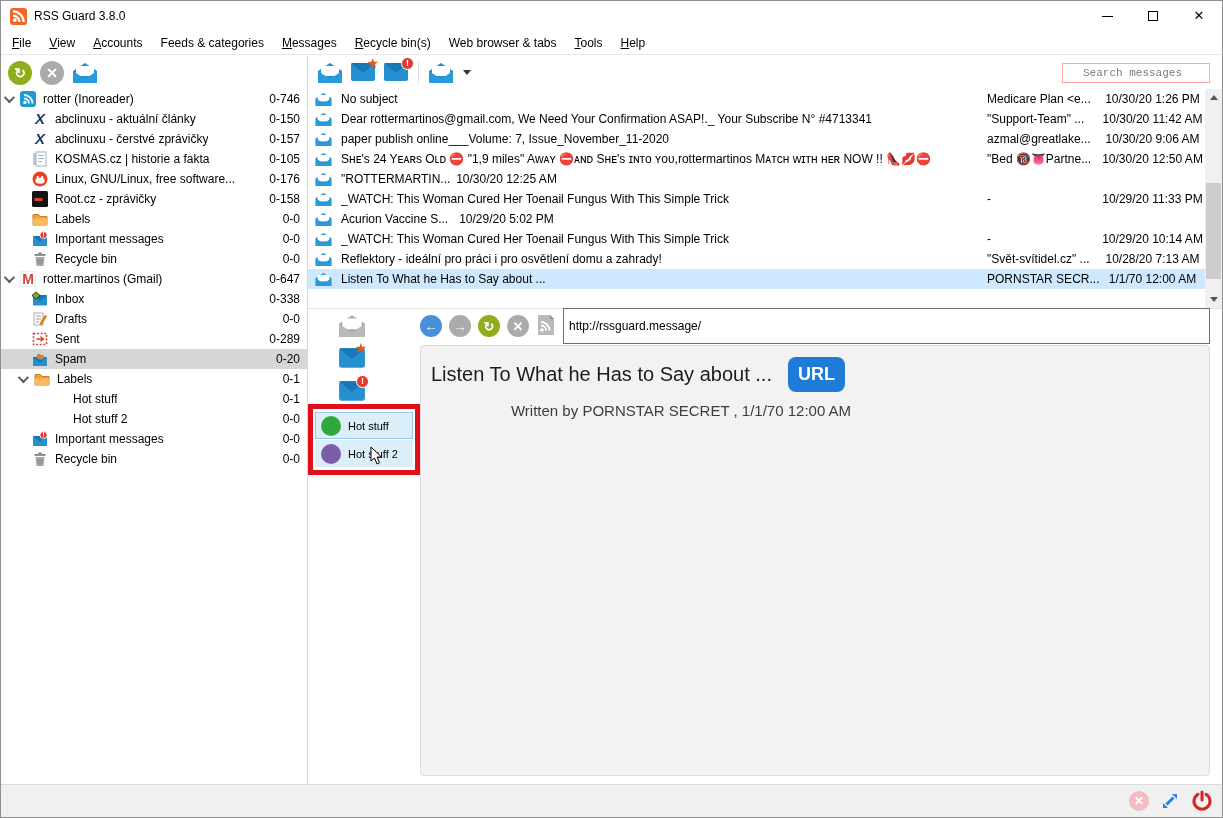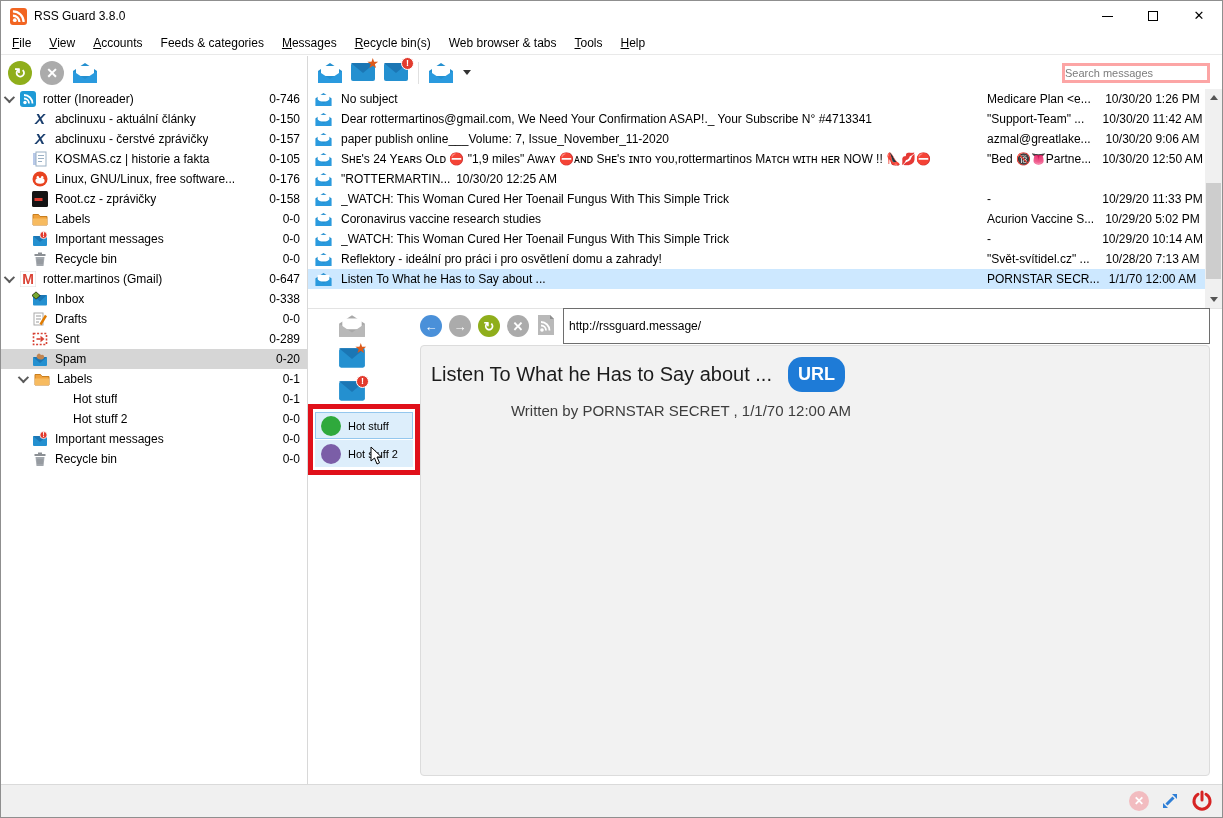--- a/index.html
+++ b/index.html
@@ -39,22 +39,22 @@
   .pink { background:#f2bcc0; }
 
   .list-toolbar { height:33px; display:flex; align-items:center; gap:7px; padding:0 12px 0 9px; }
   .envelope { position:relative; width:26px; height:22px; flex:0 0 26px;}
   .badge-star { position:absolute; top:-6px; right:-3px; color:#dd5a1b; font-size:14px; line-height:14px; }
   .badge-excl { position:absolute; top:-5px; right:-5px; width:13px; height:13px; background:#e23b2e; border:1px solid #fff;
                 border-radius:50%; color:#fff; font-size:9px; font-weight:bold; text-align:center; line-height:11px; }
   .caret-down { width:0; height:0; border-left:4px solid transparent; border-right:4px solid transparent; border-top:5px solid #333; margin-left:2px;}
   .vsep { width:1px; height:22px; background:#e0e0e0; margin:0 2px; }
   .spacer { flex:1; }
-  .search-input { width:148px; height:20px; border:3px solid #fca5a5; font-size:11px; padding:0 0;
-                  font-family:Liberation Sans, sans-serif; color:#333; }
+  .search-input { width:148px; height:20px; border:1px solid #fca5a5; font-size:11px; padding:0 20px;
+                  font-family:Liberation Mono, monospace; color:#333; }
   .search-input::placeholder { color:#7c7c7c; }
 
   
   .tree { flex:1; overflow:hidden; }
   .tree-row { height:20px; display:flex; align-items:center; padding-right:7px; white-space:nowrap; }
   .tree-row.sel { background:#d6d6d6; }
   .lvl0 { padding-left:3px; }
   .lvl1 { padding-left:31px; }
   .lvl1c { padding-left:17px; }
   .lvl2 { padding-left:49px; }
@@ -91,21 +91,21 @@
   .preview { flex:1; position:relative; }
   .pv-icons { position:absolute; left:30px; top:5px; display:flex; flex-direction:column; gap:7px; }
   .browser-row { position:absolute; left:112px; right:12px; top:5px; height:24px; display:flex; align-items:center; gap:7px; }
   .nav-btn { width:22px; height:22px; border-radius:50%; color:#fff; display:flex; align-items:center; justify-content:center;
              font-size:13px; font-weight:bold; flex:0 0 22px;}
   .url-input { flex:1; height:36px; border:1px solid #6e6e6e; font-size:12px; padding:0 5px; font-family:"Liberation Sans",sans-serif; }
   .content-box { position:absolute; left:112px; right:12px; top:36px; bottom:8px; background:#f2f2f2;
                  border:1px solid #dcdcdc; border-radius:4px; overflow:hidden; }
   .msg-title-row { display:flex; align-items:center; gap:16px; padding:11px 10px 8px 10px; }
   .msg-title { font-size:20px; color:#1c1c1c; }
-  .url-btn { background:#1e7bd7; color:#fff; font-size:18px; font-weight:bold; padding:7px 10px; border-radius:14px; border:none;
+  .url-btn { background:#1e7bd7; color:#fff; font-size:18px; font-weight:bold; padding:7px 10px; border-radius:8px; border:none;
              font-family:"Liberation Sans",sans-serif; }
   .written-by { width:66%; text-align:center; font-size:15px; color:#3d3d3d; margin-top:2px; }
 
   
   .label-popup { position:absolute; left:0; top:95px; width:112px; border:5px solid #e0101a; background:#fff; padding:2px; z-index:5; }
   .label-row { height:27px; display:flex; align-items:center; gap:7px; background:#ddeefb; padding-left:5px; margin:1px 0; border:1px solid transparent; }
   .label-row.first { border:1px solid #94c7ee; }
   .lp-dot { width:20px; height:20px; border-radius:50%; flex:0 0 20px; }
   .lp-text { font-size:11px; }
   .cursor { position:absolute; left:57px; top:37px; z-index:6; }
@@ -430,21 +430,20 @@
             <span class="m-subj">_WATCH: This Woman Cured Her Toenail Fungus With This Simple Trick</span>
             <span class="m-sender">-</span>
             <span class="m-date">10/29/20 11:33 PM</span>
           </div>
           <div class="msg-row">
             <span class="menv"><svg width="17" height="15" viewBox="0 0 26 22">
                   <polygon points="1,9 13,1 25,9 25,21 1,21" fill="#2490d0"></polygon>
                   <rect x="4" y="4" width="18" height="10" fill="#fff"></rect>
                   <polygon points="1,9 13,17 25,9 25,21 1,21" fill="#2a9ade"></polygon>
                 </svg></span>
-            <span class="m-subj">Coronavirus vaccine research studies</span>
             <span class="m-sender">Acurion Vaccine S...</span>
             <span class="m-date">10/29/20 5:02 PM</span>
           </div>
           <div class="msg-row">
             <span class="menv"><svg width="17" height="15" viewBox="0 0 26 22">
                   <polygon points="1,9 13,1 25,9 25,21 1,21" fill="#2490d0"></polygon>
                   <rect x="4" y="4" width="18" height="10" fill="#fff"></rect>
                   <polygon points="1,9 13,17 25,9 25,21 1,21" fill="#2a9ade"></polygon>
                 </svg></span>
             <span class="m-subj">_WATCH: This Woman Cured Her Toenail Fungus With This Simple Trick</span>

